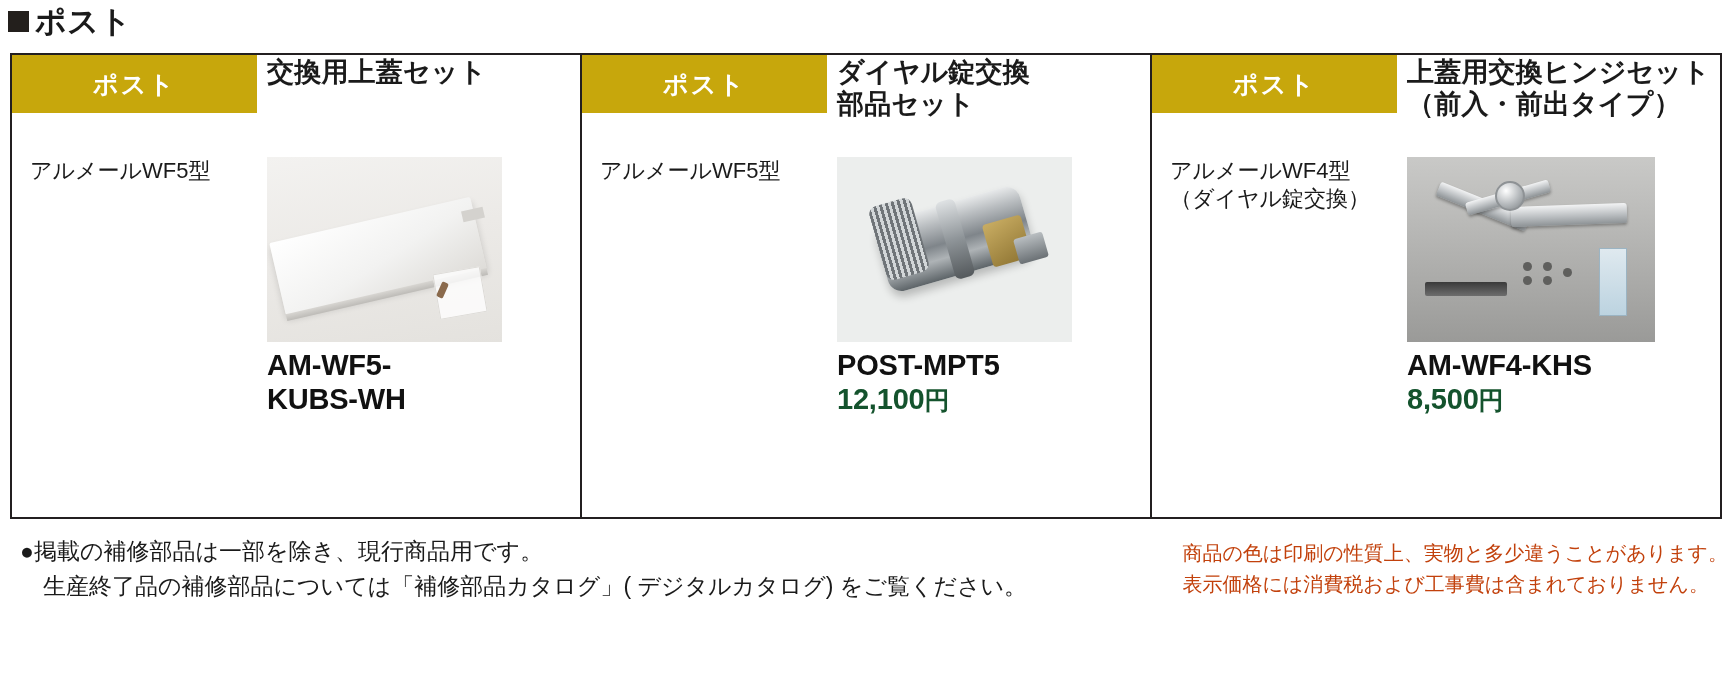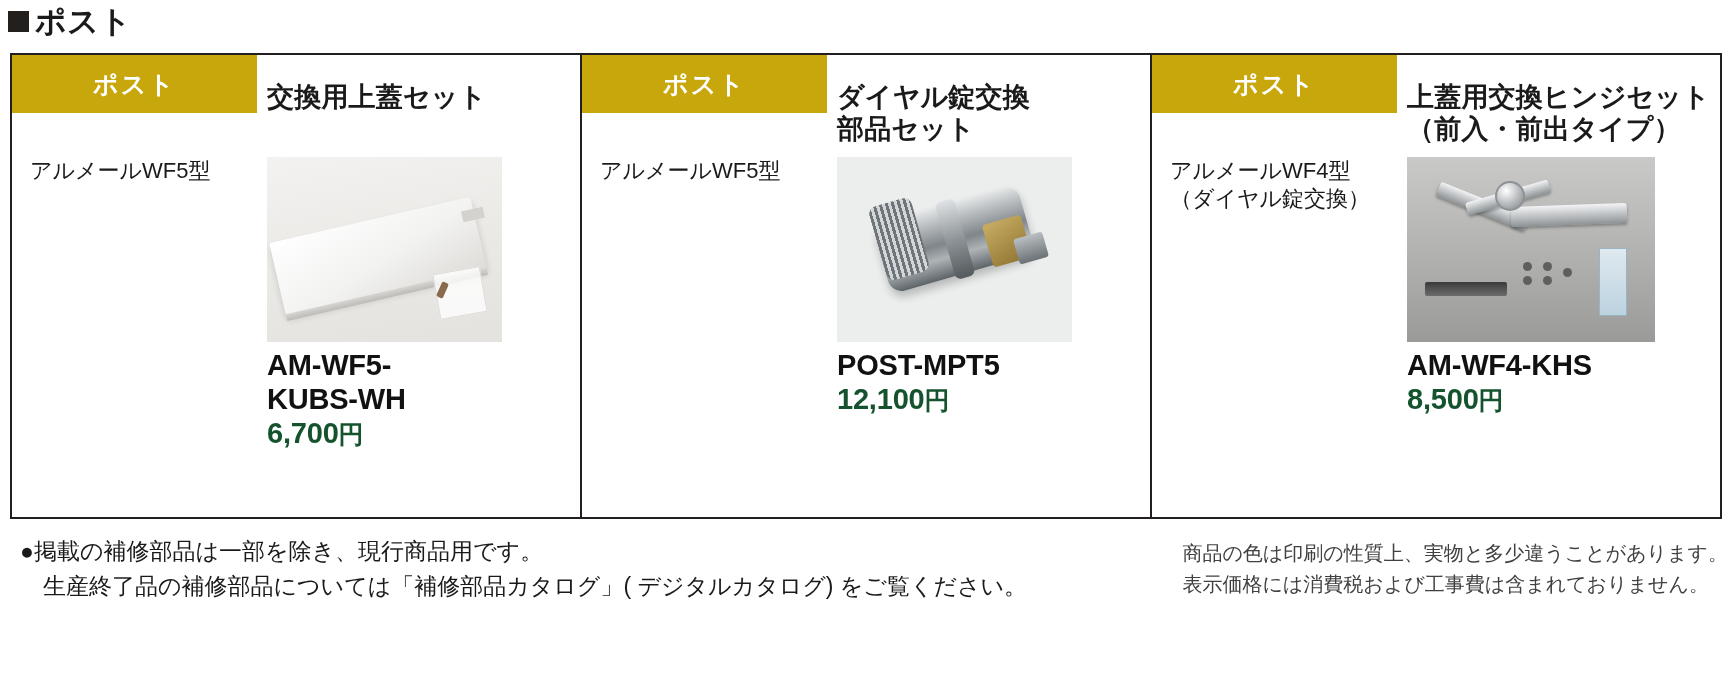--- a/index.html
+++ b/index.html
@@ -83,21 +83,20 @@
     padding-right: 4px;
     font-size: 27px;
     font-weight: bold;
     line-height: 1.18;
     letter-spacing: 0.2px;
     color: #1a1a1a;
     box-sizing: border-box;
     display: block;
     padding-top: 2px;
     white-space: pre-line;
-    margin-top: 25px;
   }
 
   
   .panel-body {
     flex: 1 1 auto;
     display: flex;
     position: relative;
     justify-content: center;
   }
   .model-name {
@@ -315,21 +314,21 @@
     color: #1a1a1a;
     white-space: pre-line;
   }
   .footnotes-right {
     position: absolute;
     right: 4px;
     top: 538px;
     font-size: 20px;
     line-height: 1.55;
     text-align: left;
-    color: #404040;
+    color: #c2410c;
     white-space: pre-line;
   }
 </style>
 </head>
 <body>
 
 <div class="section-heading">
   <span class="heading-marker"></span>
   <span>ポスト</span>
 </div>
@@ -345,21 +344,20 @@
       <div class="model-name">アルメールWF5型</div>
       <div class="product-col">
         <div class="photo ph-lid">
           <span class="plate"></span>
           <span class="tab"></span>
           <span class="bag"></span>
           <span class="screw"></span>
         </div>
         <div class="code-block">AM-WF5-
 KUBS-WH</div>
-        <div class="price"><span>6,700</span><span class="yen">円</span></div>
       </div>
     </div>
   </div>
 
   <div class="panel">
     <div class="panel-head">
       <div class="cat-tag">ポスト</div>
       <div class="part-title">ダイヤル錠交換
 部品セット</div>
     </div>

